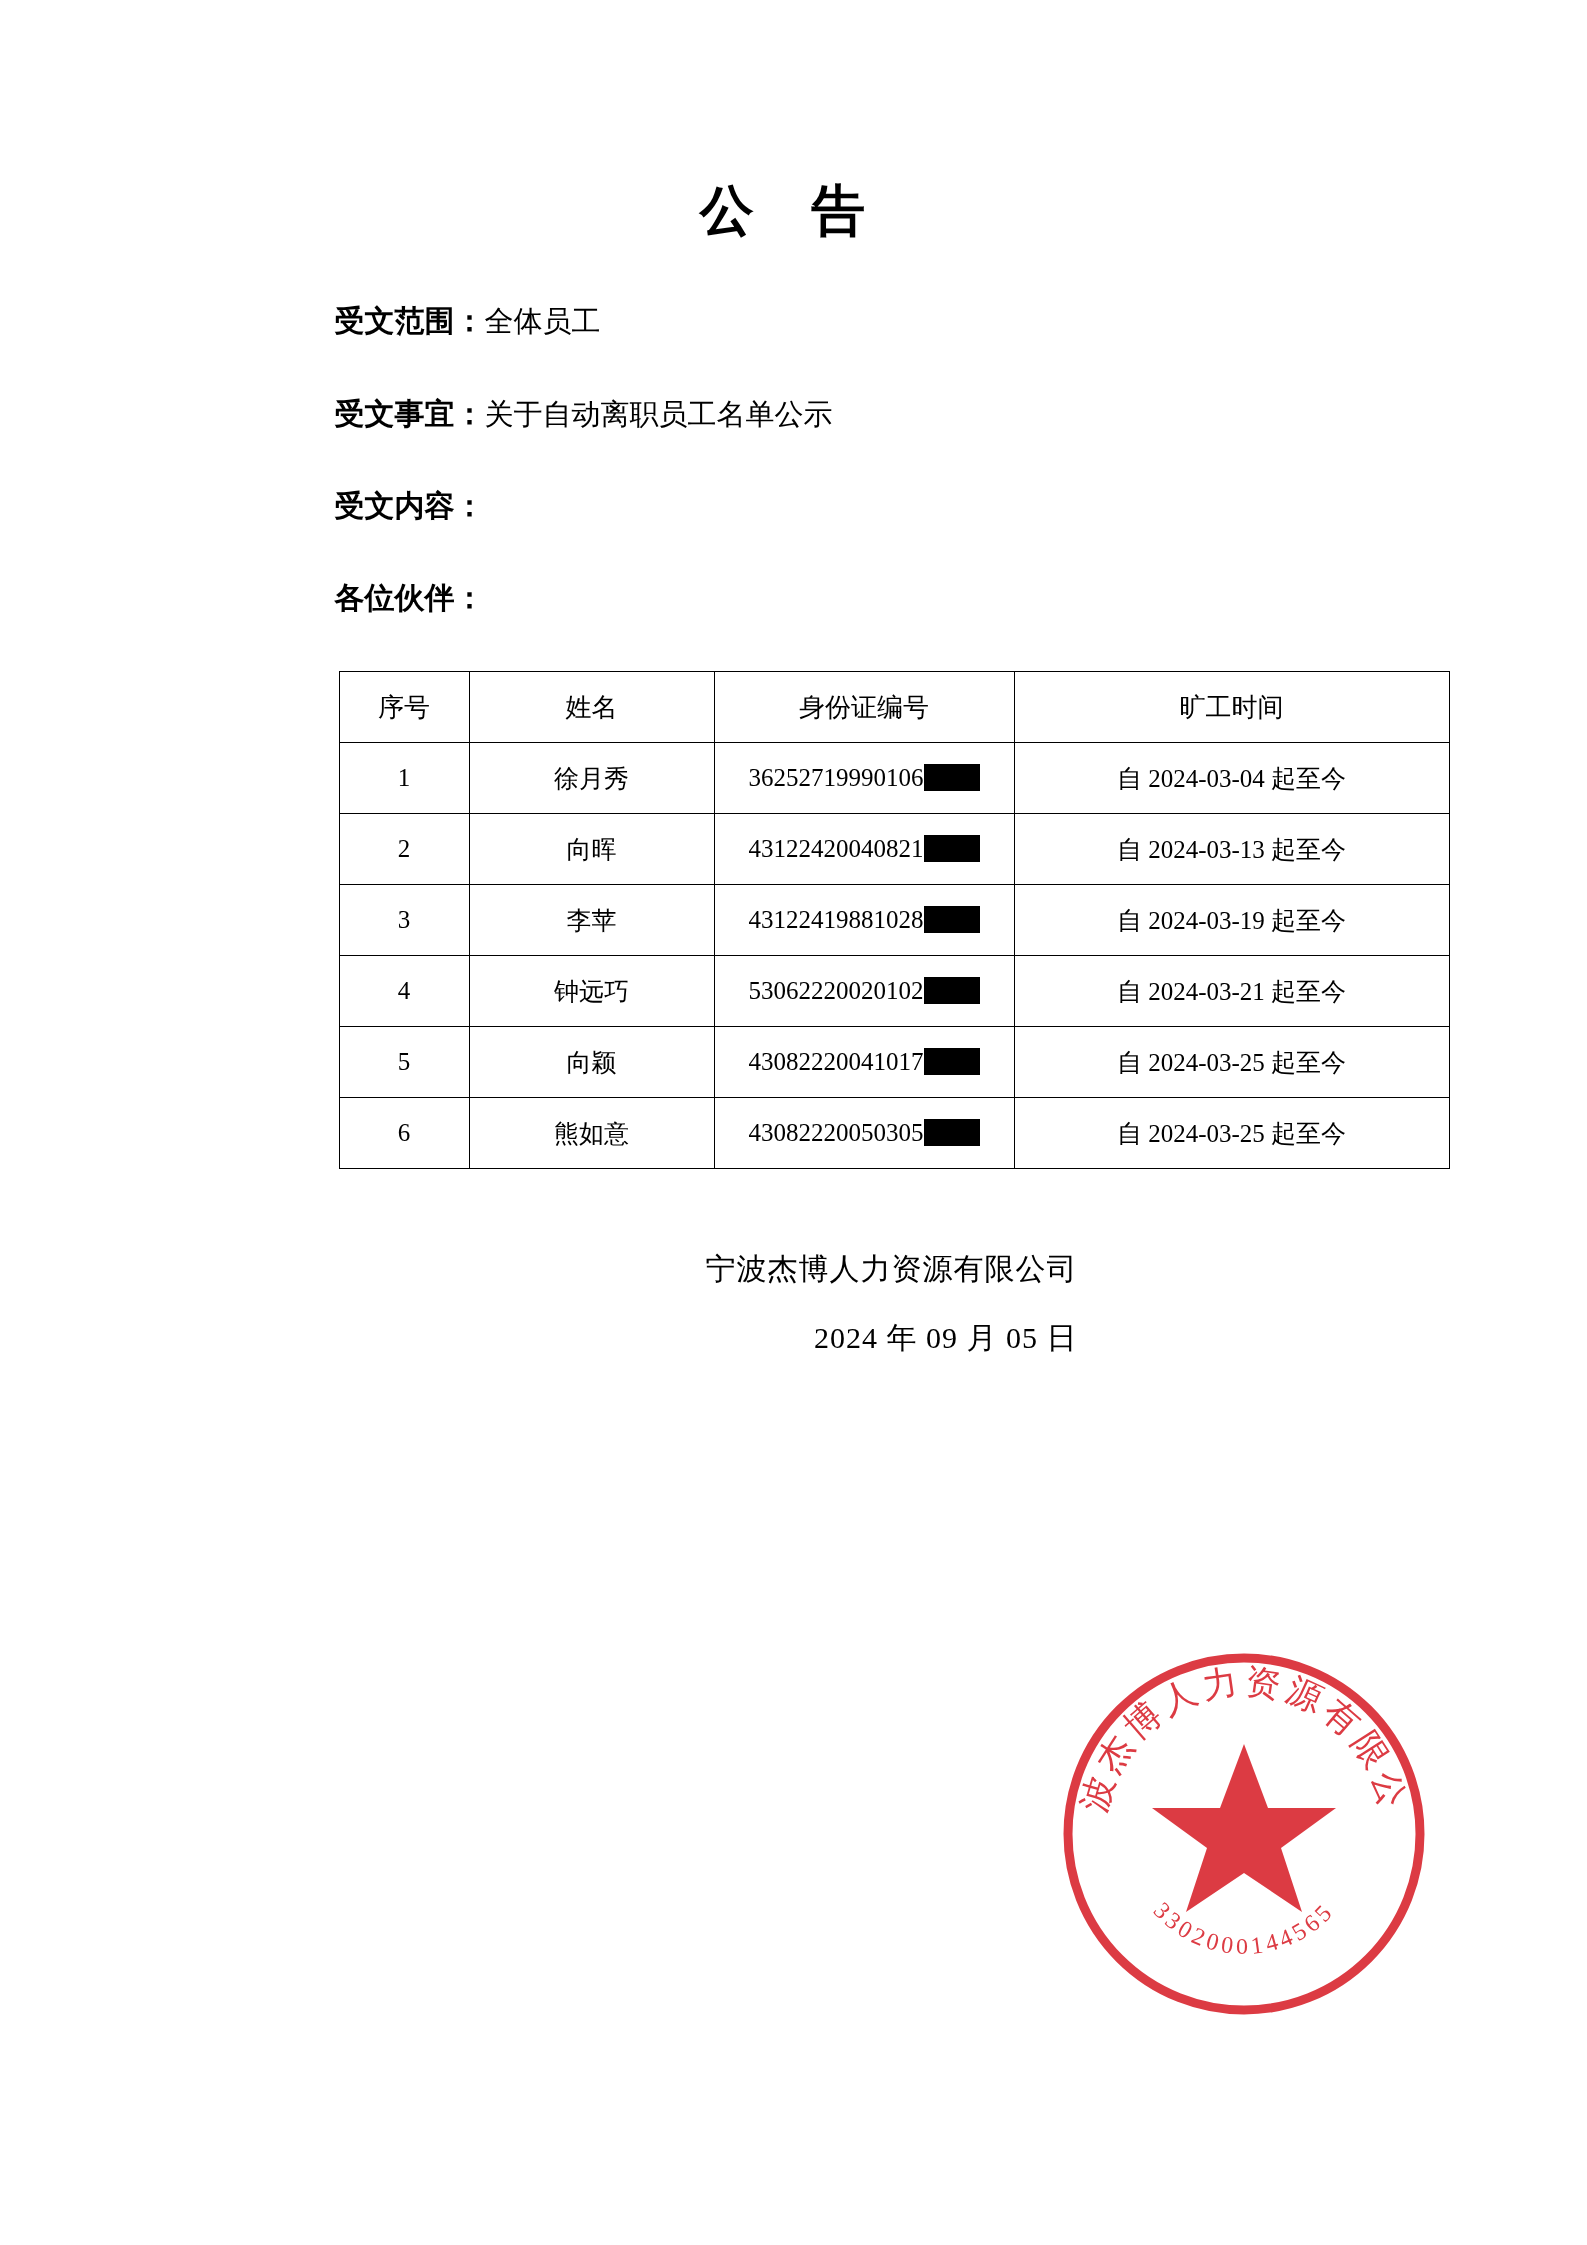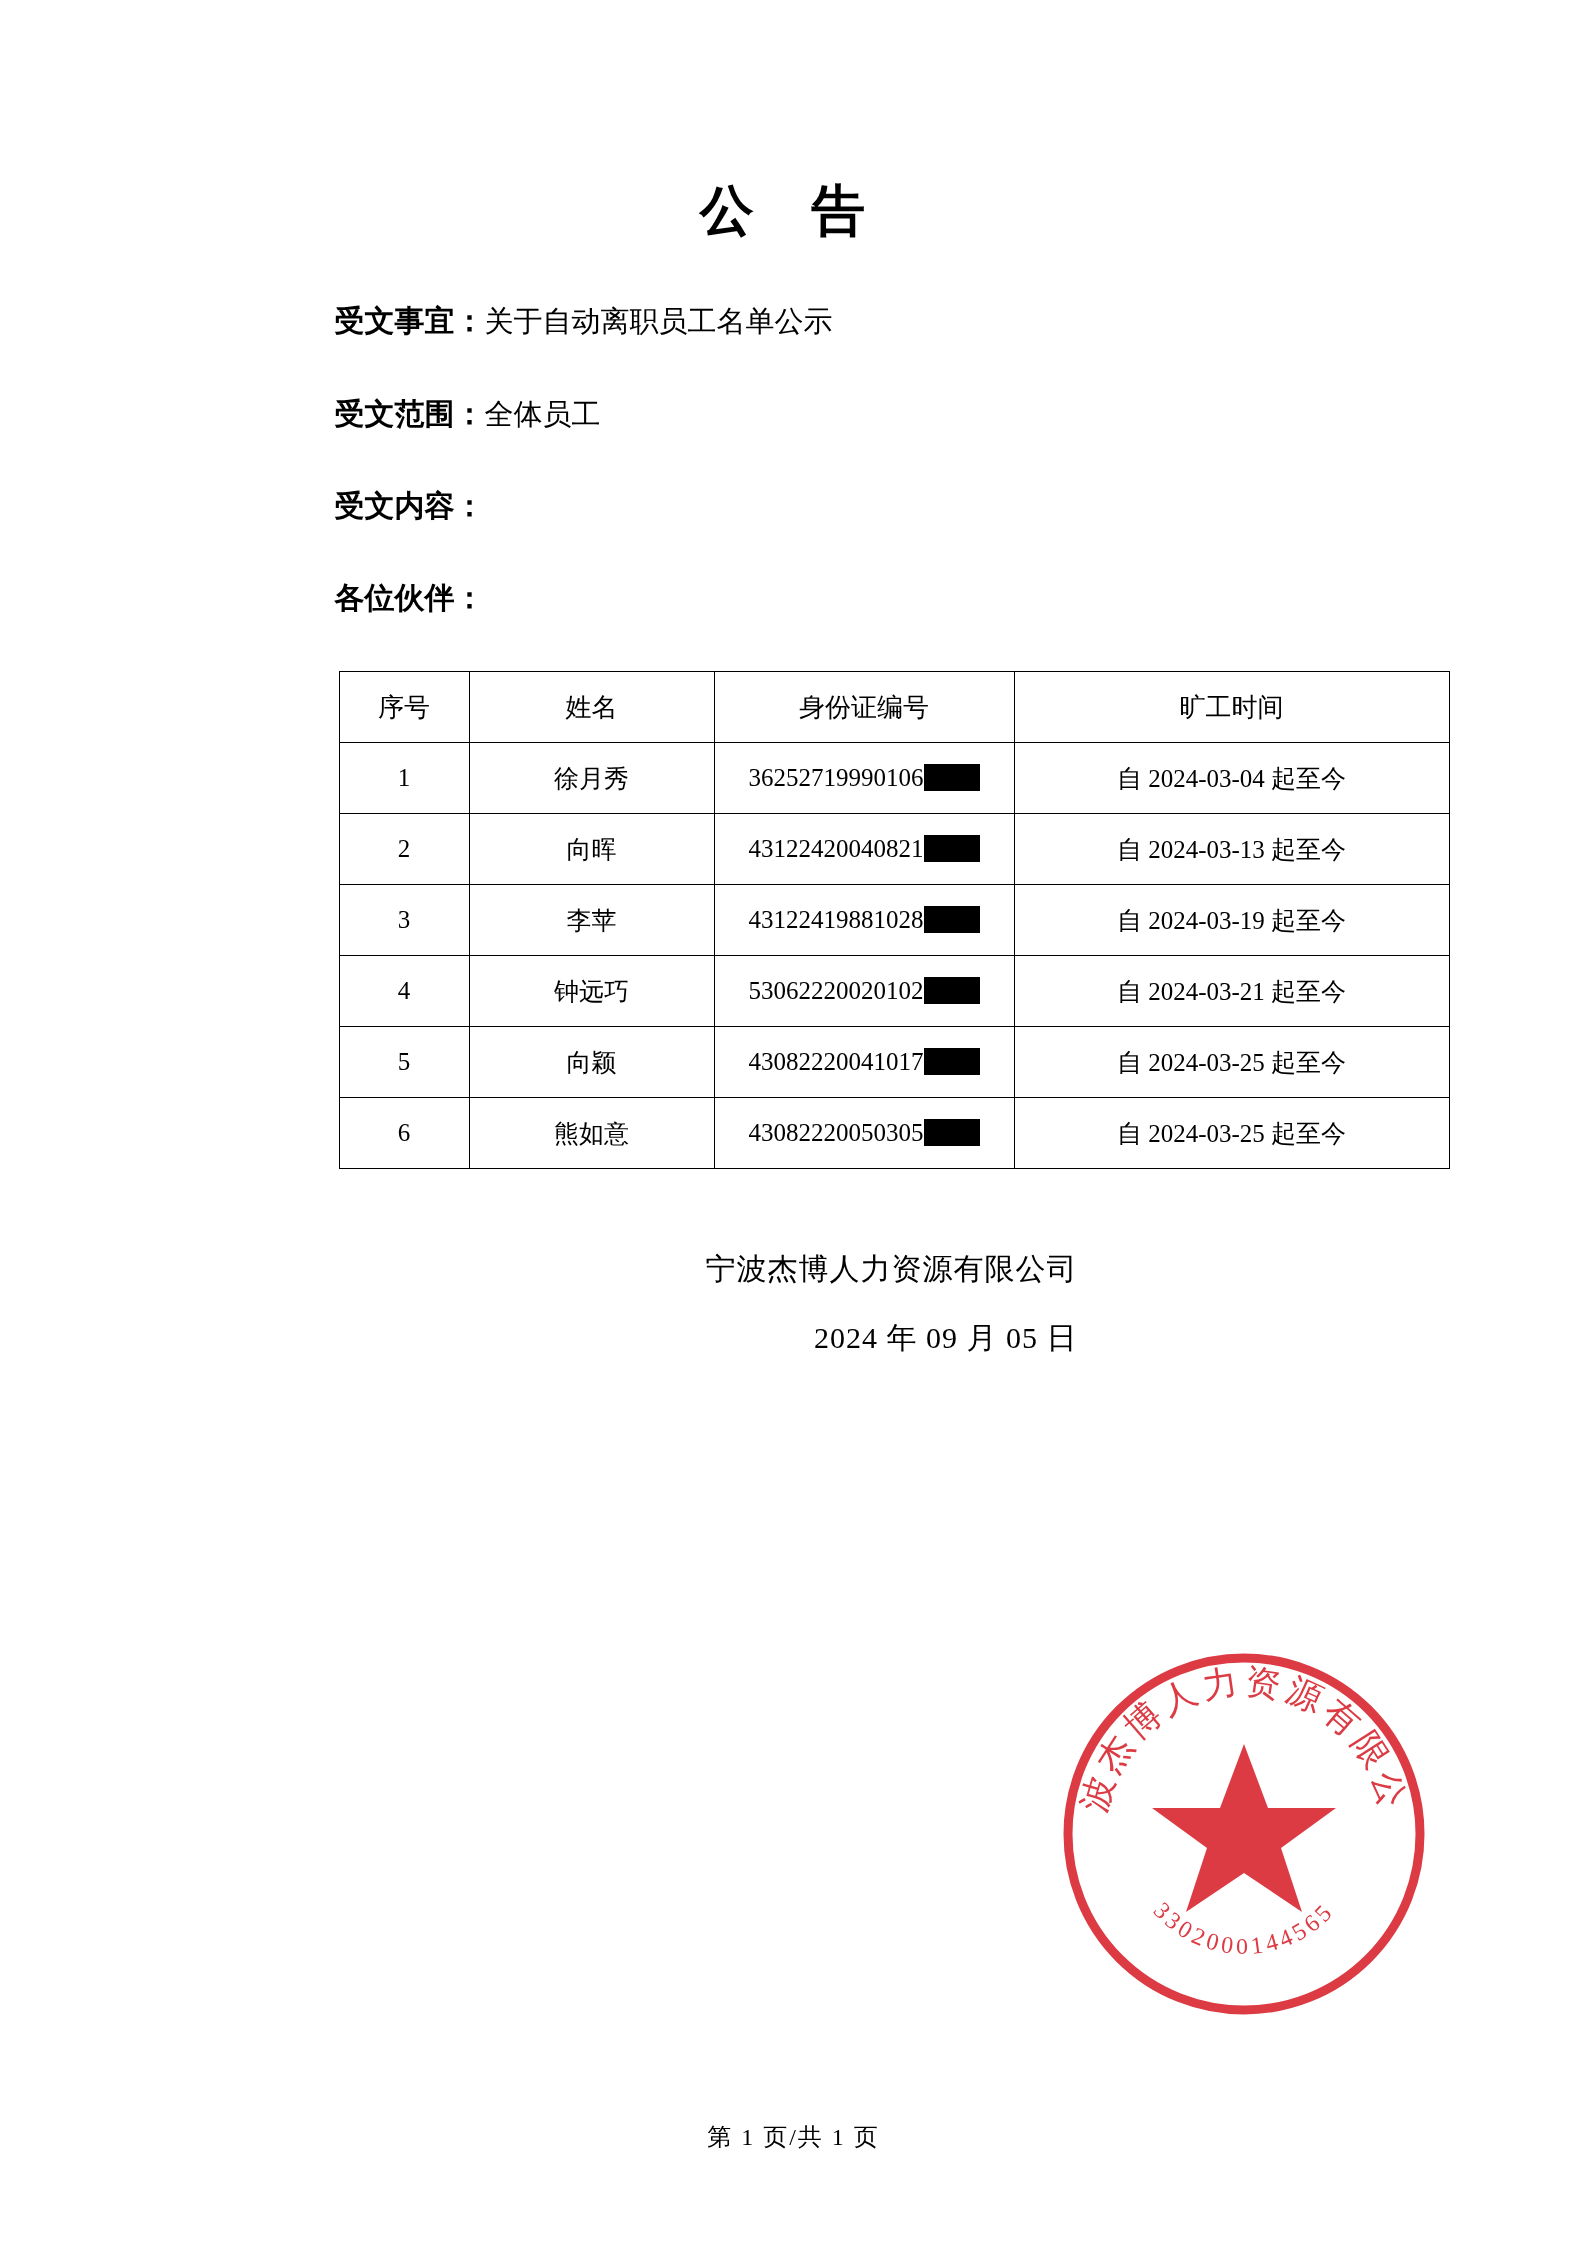--- a/index.html
+++ b/index.html
@@ -144,25 +144,25 @@
 <body>
 
 <div class="page">
 
   <h1 class="doc-title">公  告</h1>
 
   <div class="body-block">
 
 
     <div class="field-row">
+      <span class="field-label">受文范围：</span><span class="field-value">全体员工</span>
+    </div>
+
+    <div class="field-row">
       <span class="field-label">受文事宜：</span><span class="field-value">关于自动离职员工名单公示</span>
-    </div>
-
-    <div class="field-row">
-      <span class="field-label">受文范围：</span><span class="field-value">全体员工</span>
     </div>
 
     <div class="field-row">
       <span class="field-label">受文内容：</span><span class="field-value"></span>
     </div>
 
     <div class="salutation">各位伙伴：</div>
 
 
 
@@ -234,15 +234,14 @@
     <path id="sealTop" d="M 42 182 A 140 140 0 0 1 322 182" fill="none"></path>
     <path id="sealBottom" d="M 62 182 A 120 120 0 0 0 302 182" fill="none"></path>
     <text fill="#d8202a" font-size="35" font-family="'Liberation Serif', serif" letter-spacing="5">
       <textPath href="#sealTop" startOffset="50%" text-anchor="middle">宁波杰博人力资源有限公司</textPath>
     </text>
     <text fill="#d8202a" font-size="24" font-family="'Liberation Serif', serif" letter-spacing="4">
       <textPath href="#sealBottom" startOffset="50%" text-anchor="middle">3302000144565</textPath>
     </text>
   </svg>
 
-  <div class="footer">第 1 页/共 1 页</div>
 
 </div>
 
 </body></html>

